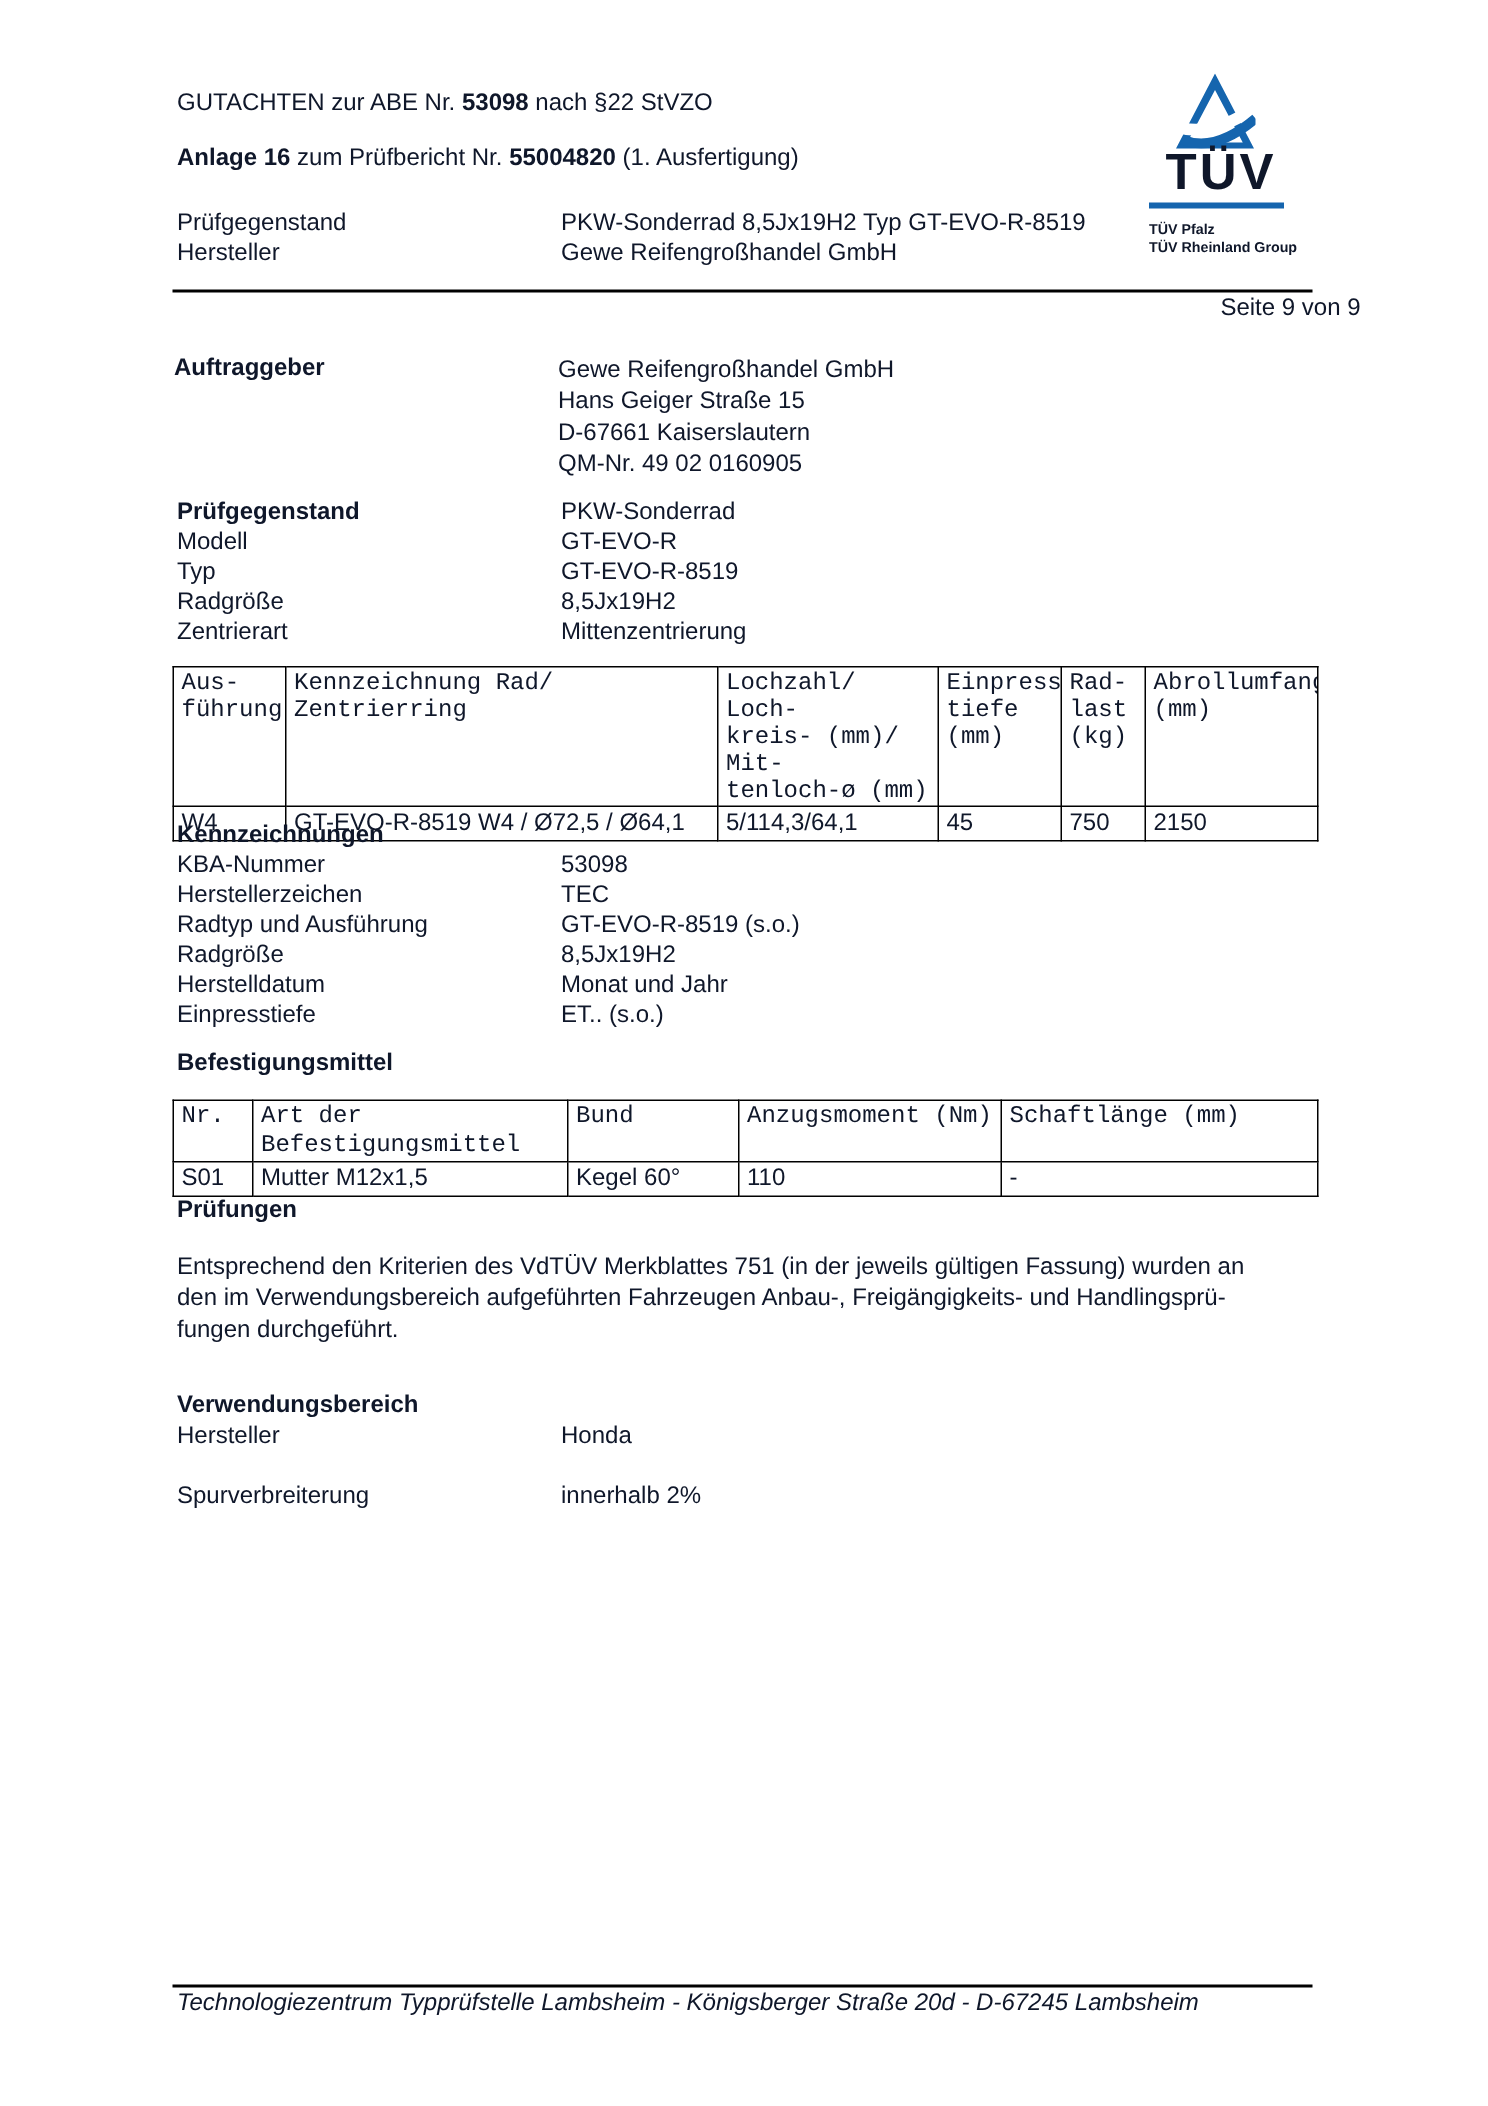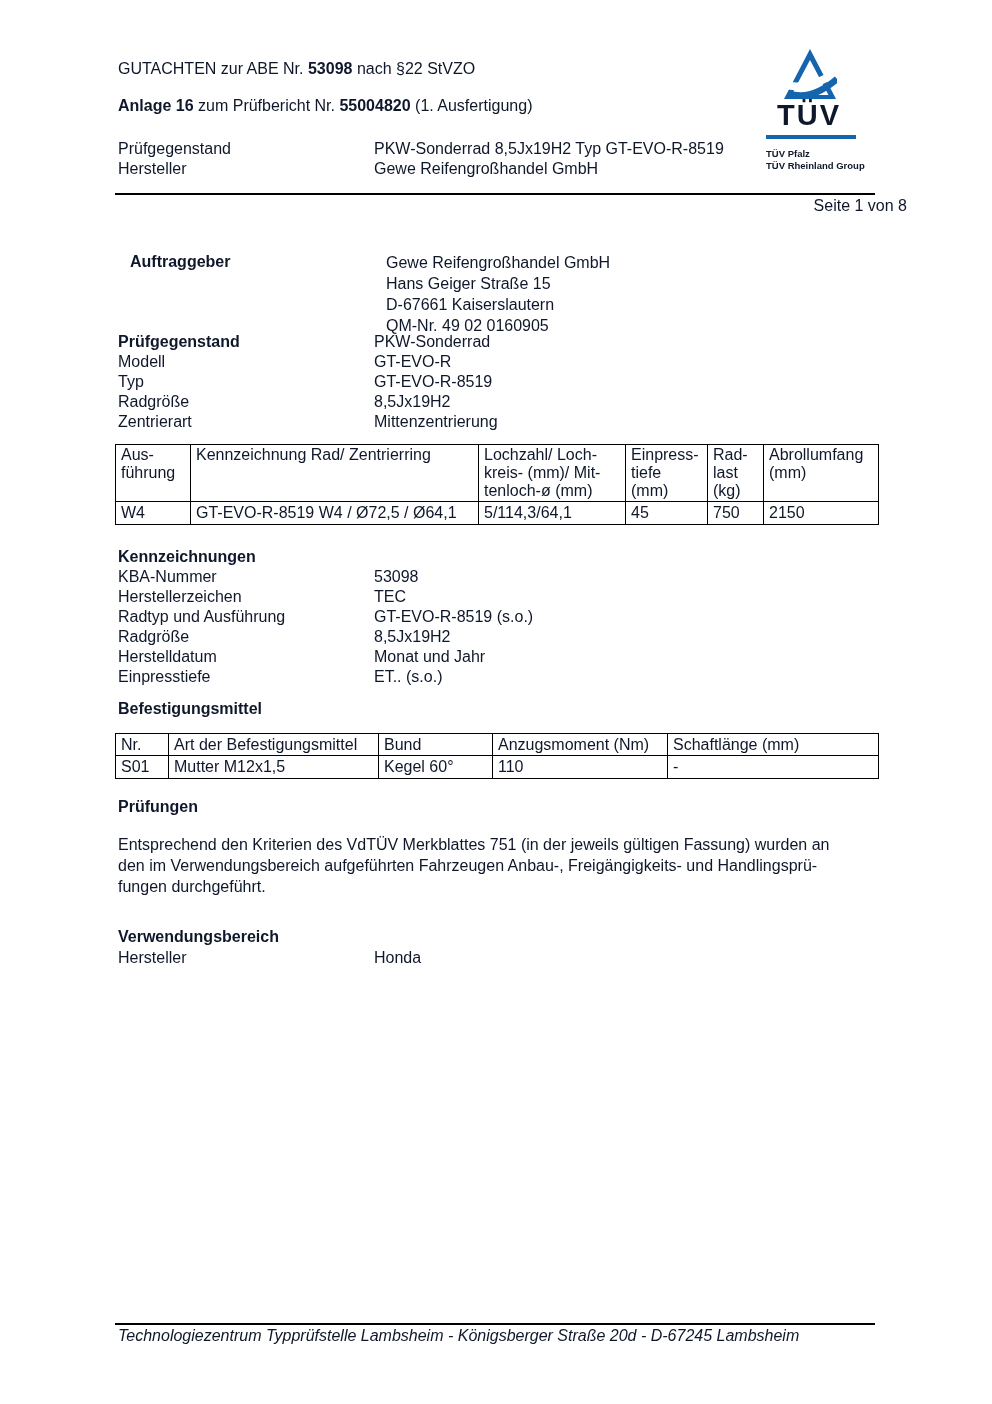--- a/index.html
+++ b/index.html
@@ -18,36 +18,36 @@
 
   
   .lv-row{display:flex;line-height:20px;gap:21px;}
   .lv-label{width:235px;flex-shrink:0;}
   .lv-lines div{line-height:21px;}
 
   
   .rule{position:absolute;left:115px;width:760px;height:2px;background:#000;}
 
   
-  .logo-tuv{position:absolute;left:777px;top:100px;font-size:29px;font-weight:bold;letter-spacing:2px;line-height:31px;}
+  .logo-tuv{position:absolute;left:777px;top:100px;font-size:34px;font-weight:bold;letter-spacing:2px;line-height:31px;}
   .logo-underline{position:absolute;left:766px;top:135px;width:90px;height:4px;}
   .logo-small{position:absolute;left:766px;top:148px;font-size:9.5px;font-weight:bold;line-height:11.5px;}
 
   
   table.doc{
     position:absolute;left:115px;
     border-collapse:collapse;table-layout:fixed;
     width:763px;font-size:16px;
   }
   table.doc td{
     border:1.5px solid #000;
     padding:1px 5px;vertical-align:top;
     line-height:18px;overflow:hidden;
   }
-  table.doc tr.hdr td{height:54px;}
+  table.doc tr.hdr td{height:54px;font-family:Liberation Mono, monospace;}
   table.doc tr.data td{height:20px;line-height:19px;}
   table.doc2 tr.hdr td{height:19px;line-height:19px;}
 
   .section-title{font-weight:bold;line-height:20px;}
   .para{width:760px;line-height:21px;}
   .seite{position:absolute;top:198px;right:117px;line-height:15px;}
   .footer-text{position:absolute;left:118px;top:1327px;line-height:18px;font-style:italic;}
 </style>
 </head>
 <body>
@@ -79,23 +79,23 @@
     <path d="M5 44 Q27 53 54 30" stroke="#1565ae" stroke-width="6.5" fill="none"></path>
   </svg>
   <div class="logo-tuv">TÜV</div>
   <div class="logo-underline" style="background:#1565ae;"></div>
   <div class="logo-small">
     <div>TÜV Pfalz</div>
     <div>TÜV Rheinland Group</div>
   </div>
 
   <div class="rule" style="top:193px;"></div>
-  <div class="seite">Seite 1 von 8</div>
-
-  <div class="abs" style="left:130px;top:236px;width:660px;margin-top:16px;">
+  <div class="seite">Seite 9 von 9</div>
+
+  <div class="abs" style="left:116px;top:236px;width:660px;">
     <div class="lv-row">
       <div class="lv-label b">Auftraggeber</div>
       <div class="lv-lines">
         <div>Gewe Reifengroßhandel GmbH</div>
         <div>Hans Geiger Straße 15</div>
         <div>D-67661 Kaiserslautern</div>
         <div>QM-Nr. 49 02 0160905</div>
       </div>
     </div>
   </div>
@@ -220,17 +220,23 @@
 den im Verwendungsbereich aufgeführten Fahrzeugen Anbau-, Freigängigkeits- und Handlingsprü-
 fungen durchgeführt.</div>
 
   <div class="abs section-title" style="left:118px;top:911px;margin-top:16px;">Verwendungsbereich</div>
   <div class="abs" style="left:118px;top:948px;width:660px;">
     <div class="lv-row">
       <div class="lv-label">Hersteller</div>
       <div>Honda</div>
     </div>
   </div>
+  <div class="abs" style="left:118px;top:988px;width:660px;">
+    <div class="lv-row">
+      <div class="lv-label">Spurverbreiterung</div>
+      <div>innerhalb 2%</div>
+    </div>
+  </div>
 
   <div class="rule" style="top:1323px;"></div>
   <div class="footer-text">Technologiezentrum Typprüfstelle Lambsheim - Königsberger Straße 20d - D-67245 Lambsheim</div>
 
 </div>
 
 </body></html>

